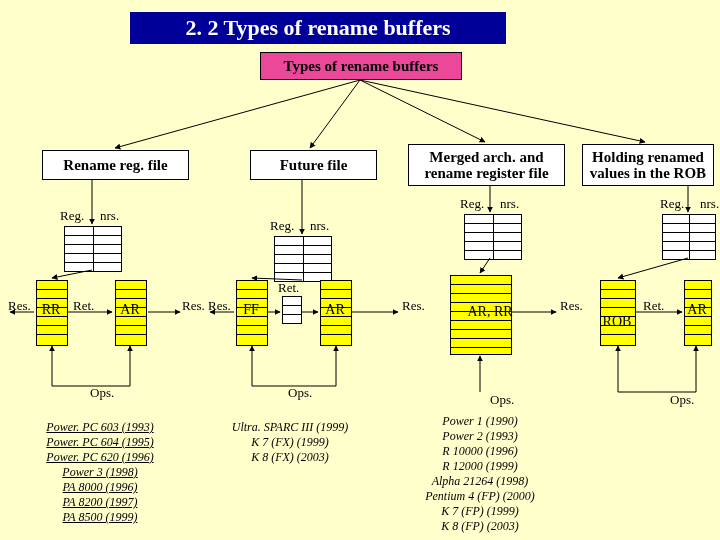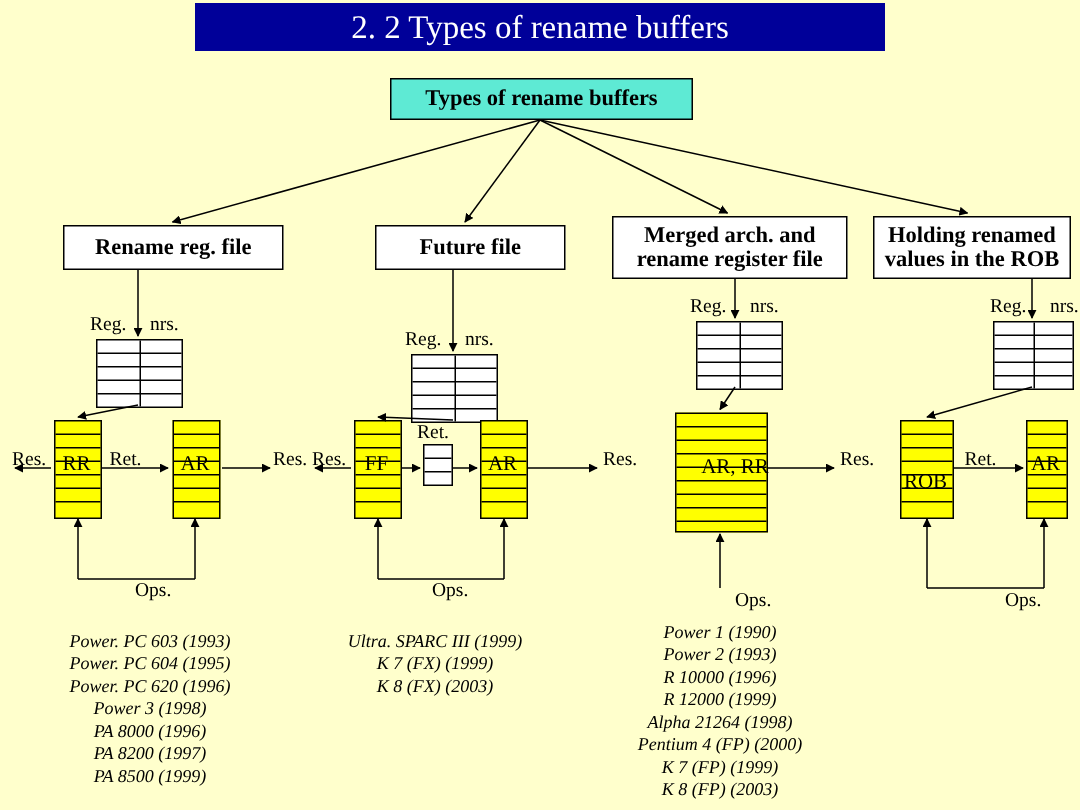--- a/index.html
+++ b/index.html
@@ -7,34 +7,35 @@
     width: 720px;
     height: 540px;
     background: #FFFFCC;
     font-family: "Times New Roman", serif;
     color: #000;
     position: relative;
     overflow: hidden;
   }
   .title-bar {
     position: absolute;
-    left: 130px; top: 2px;
-    width: 460px; height: 32px;
+    left: 130px; top: 12px;
+    width: 376px; height: 32px;
     background: #000099;
     color: #fff;
     font-size: 22px;
     display: flex;
     align-items: center;
     justify-content: center;
+    font-weight: bold;
   }
   .root-box {
     position: absolute;
     left: 260px; top: 52px;
     width: 200px; height: 26px;
-    background: #5eead4;
+    background: #ec4899;
     border: 1.5px solid #000;
     font-size: 15px;
     font-weight: bold;
     display: flex;
     align-items: center;
     justify-content: center;
   }
   .branch-box {
     position: absolute;
     background: #fff;
@@ -236,21 +237,21 @@
     <div class="row"></div>
 </div>
 <div class="biglbl" style="left:682px; top:302px; width:30px;">AR</div>
 <div class="smalllbl" style="left:643px; top:298px;">Ret.</div>
 
 <div class="ops" style="left:90px;  top:385px;">Ops.</div>
 <div class="ops" style="left:288px; top:385px;">Ops.</div>
 <div class="ops" style="left:490px; top:392px;">Ops.</div>
 <div class="ops" style="left:670px; top:392px;">Ops.</div>
 
-<div class="examples" style="left:20px;  top:420px;">Power. PC 603 (1993)<br>Power. PC 604 (1995)<br>Power. PC 620 (1996)<br>Power 3 (1998)<br>PA 8000 (1996)<br>PA 8200 (1997)<br>PA 8500 (1999)</div>
+<div class="examples" style="left:20px;  top:420px;text-decoration:underline;">Power. PC 603 (1993)<br>Power. PC 604 (1995)<br>Power. PC 620 (1996)<br>Power 3 (1998)<br>PA 8000 (1996)<br>PA 8200 (1997)<br>PA 8500 (1999)</div>
 <div class="examples" style="left:210px; top:420px;">Ultra. SPARC III (1999)<br>K 7 (FX) (1999)<br>K 8 (FX) (2003)</div>
 <div class="examples" style="left:400px; top:414px;">Power 1 (1990)<br>Power 2 (1993)<br>R 10000 (1996)<br>R 12000 (1999)<br>Alpha 21264 (1998)<br>Pentium 4 (FP) (2000)<br>K 7 (FP) (1999)<br>K 8 (FP) (2003)</div>
 
 <svg class="arrows">
   <defs>
     <marker id="ah" viewBox="0 0 10 10" refX="9" refY="5" markerWidth="6" markerHeight="6" orient="auto">
       <path d="M0,0 L10,5 L0,10 z" fill="#000"></path>
     </marker>
   </defs>
 

